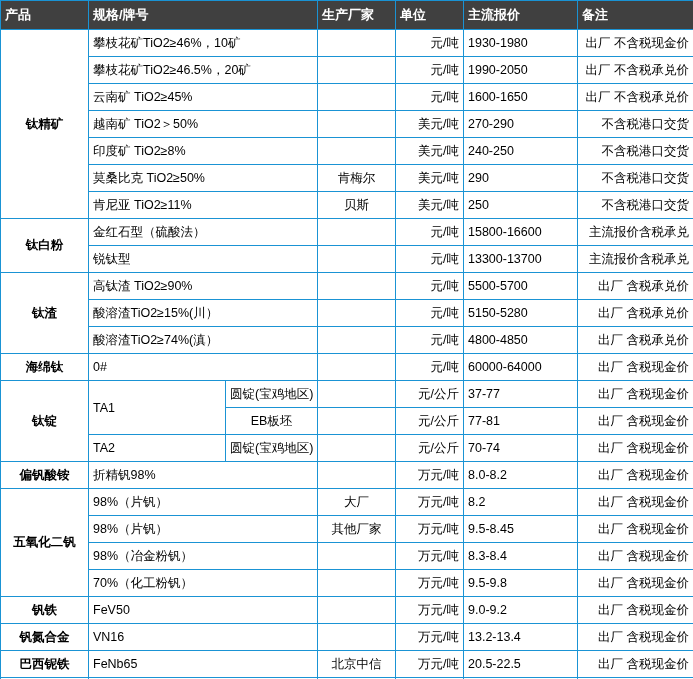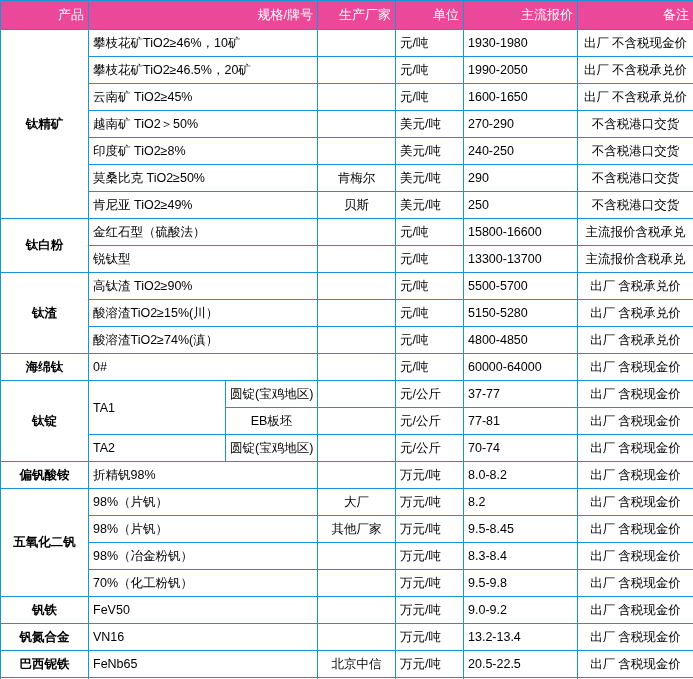--- a/index.html
+++ b/index.html
@@ -22,53 +22,52 @@
   .price-table td {
     border: 1px solid #1a93d4;
     font-size: 12.5px;
     color: #000000;
     height: 26px;
     padding: 0 4px;
     white-space: nowrap;
     overflow: hidden;
   }
   .price-table thead th {
-    background: #ec4899;
+    background: #404040;
     color: #ffffff;
-    font-weight: normal;
-    text-align: right;
+    font-weight: bold;
+    text-align: left;
     font-size: 13px;
     height: 28px;
     border: 1px solid #1a93d4;
   }
   .c-name {
     text-align: center;
     font-weight: bold;
   }
   .c-spec {
     text-align: left;
     padding-left: 6px;
   }
   .c-spec2 {
     text-align: center;
     padding-left: 6px;
   }
   .c-maker {
     text-align: center;
   }
   .c-unit {
-    text-align: left;
+    text-align: right;
     margin-top: 16px;
   }
   .c-price {
     text-align: left;
   }
   .c-note {
-    text-align: center;
-    font-family: Liberation Serif, serif;
+    text-align: right;
   }
   col.w-name { width: 88px; }
   col.w-spec { width: 137px; }
   col.w-spec2 { width: 92px; }
   col.w-maker { width: 78px; }
   col.w-unit  { width: 68px; }
   col.w-price { width: 114px; }
   col.w-note  { width: 116px; }
 </style>
 </head>
@@ -132,21 +131,21 @@
         <td class="c-note">不含税港口交货</td>
       </tr>
       <tr>
         <td class="c-spec" colspan="2">莫桑比克 TiO2≥50%</td>
         <td class="c-maker">肯梅尔</td>
         <td class="c-unit">美元/吨</td>
         <td class="c-price">290</td>
         <td class="c-note">不含税港口交货</td>
       </tr>
       <tr>
-        <td class="c-spec" colspan="2">肯尼亚 TiO2≥49%</td>
+        <td class="c-spec" colspan="2">肯尼亚 TiO2≥11%</td>
         <td class="c-maker">贝斯</td>
         <td class="c-unit">美元/吨</td>
         <td class="c-price">250</td>
         <td class="c-note">不含税港口交货</td>
       </tr>
       <tr>
         <td class="c-name" rowspan="2">钛白粉</td>
         <td class="c-spec" colspan="2">金红石型（硫酸法）</td>
         <td class="c-maker"></td>
         <td class="c-unit">元/吨</td>

